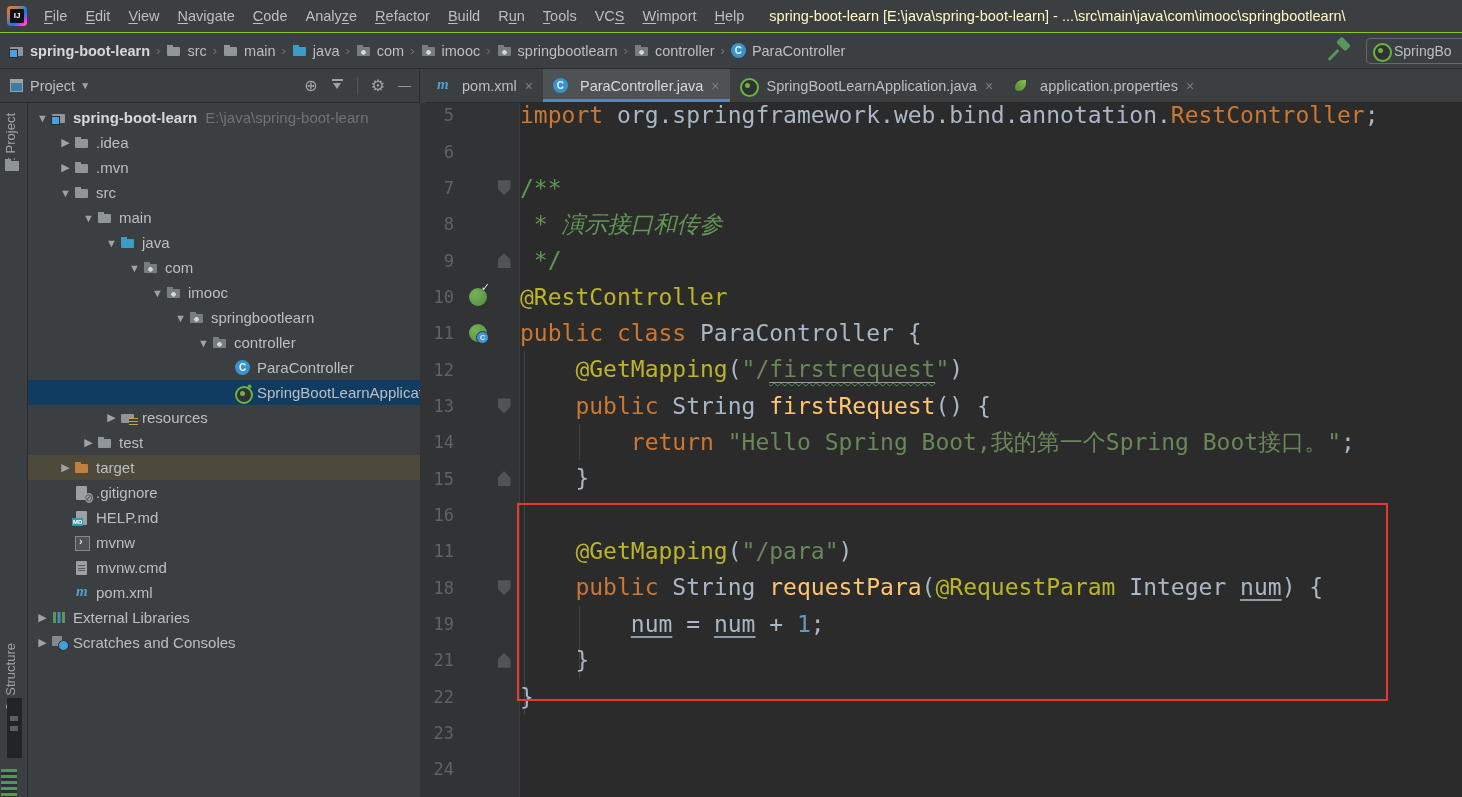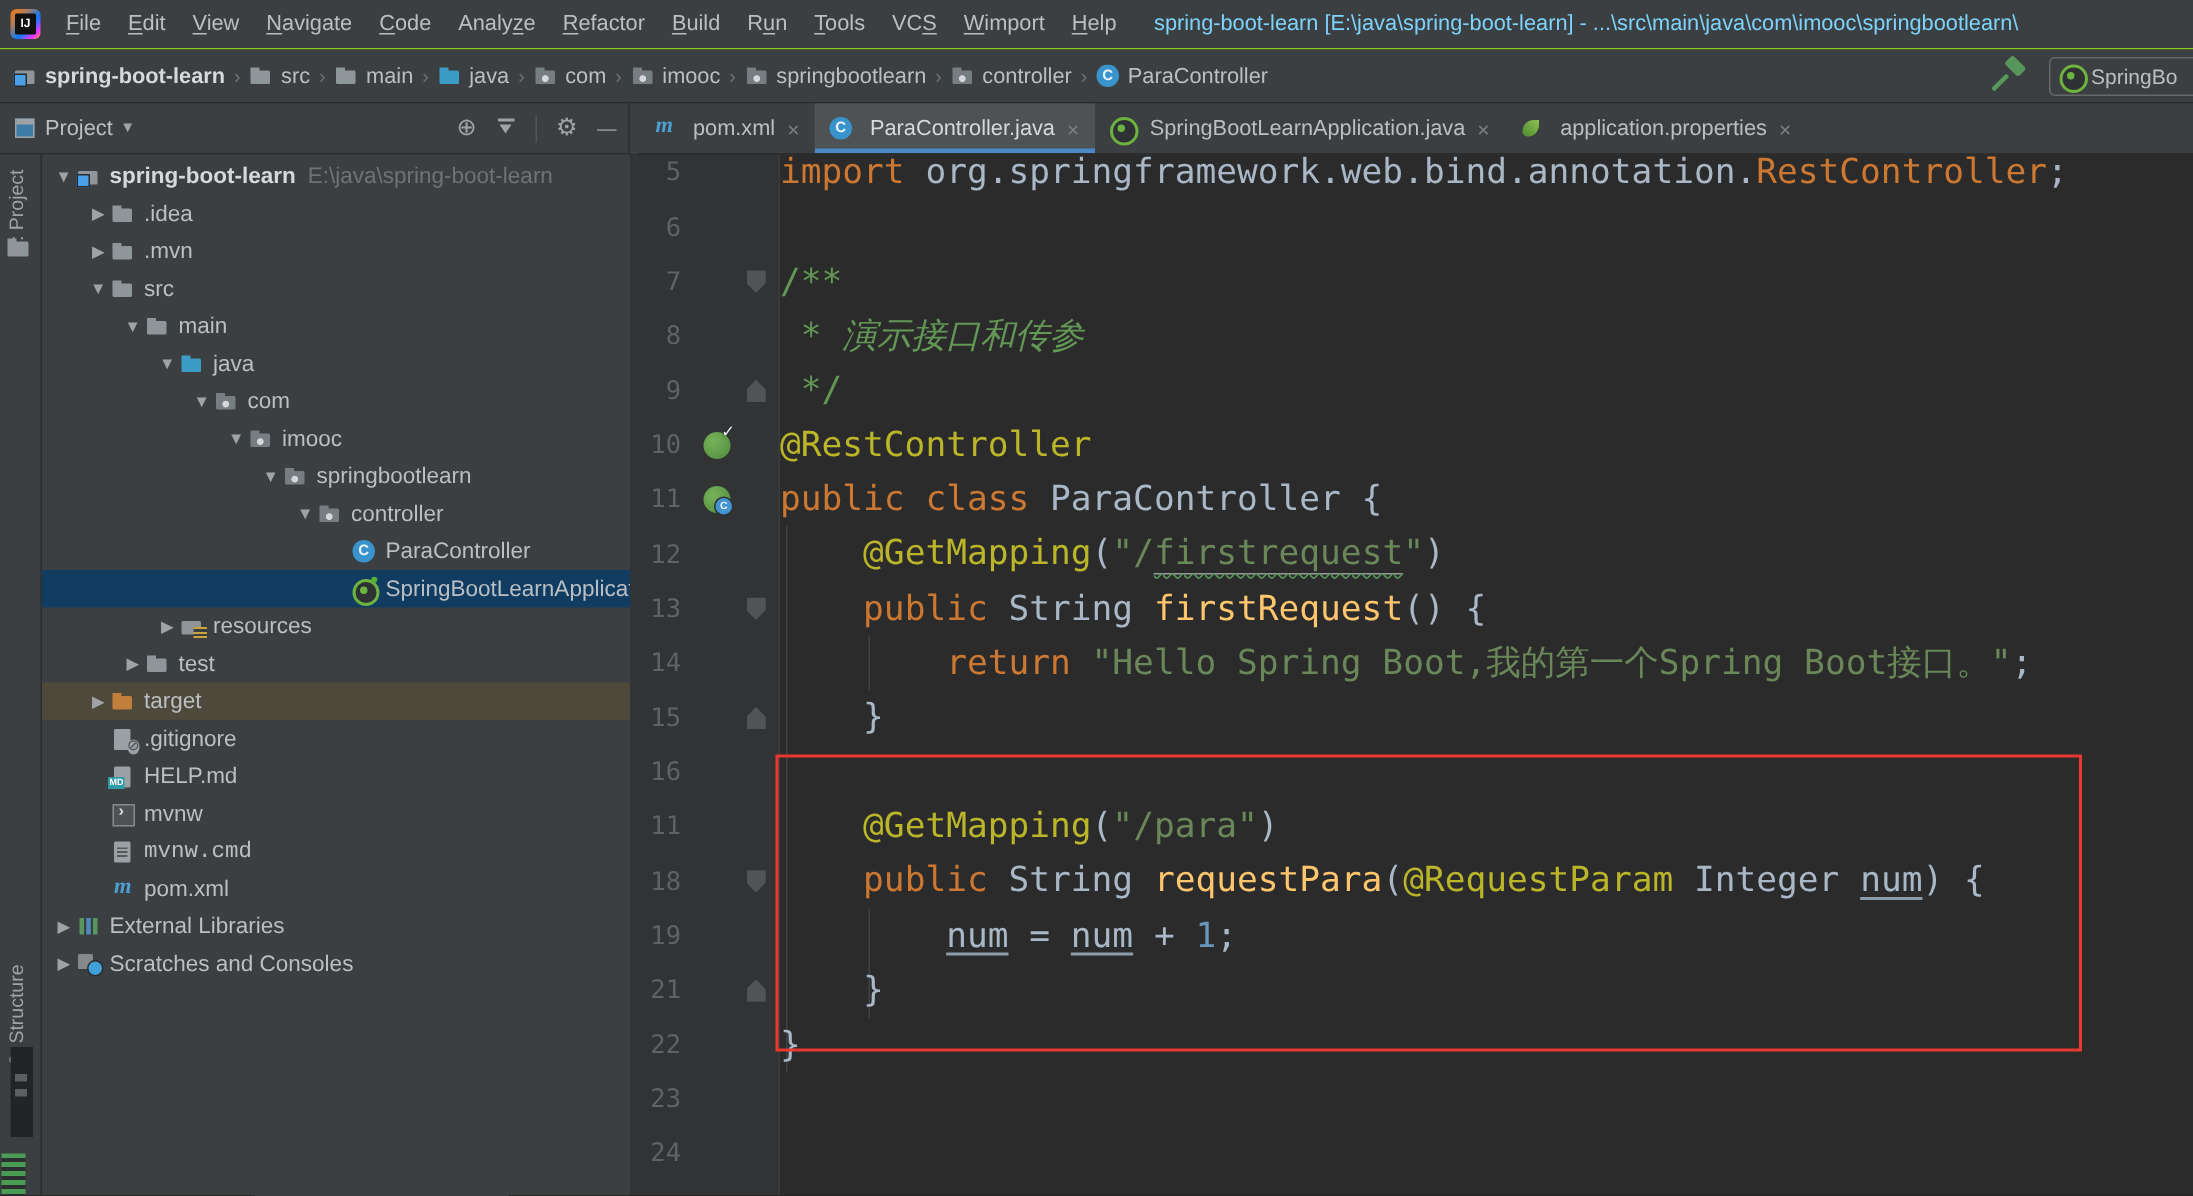--- a/index.html
+++ b/index.html
@@ -10,21 +10,21 @@
   
   .menu-bar { position:absolute; left:0; top:0; width:1462px; height:33px;
     background:#3C3F41; border-bottom:1px solid #84cc16; display:flex; align-items:center; }
   .idea-logo { width:20px; height:20px; margin:0 8px 0 7px; border-radius:4px;
     background:linear-gradient(135deg,#F97A12,#B07B58 30%,#087CFA 60%,#FC31FE 85%,#FDB60D);
     position:relative; flex:none; }
   .idea-logo::after { content:"IJ"; position:absolute; inset:3px; background:#111;
     color:#fff; font:bold 8px/14px "Liberation Sans",sans-serif; text-align:center; border-radius:1px;}
   .menu-item { padding:0 9px; height:33px; line-height:33px; font-size:14.5px; color:#BBBFC3; cursor:default; }
   .mn { text-decoration:underline; text-underline-offset:2px; }
-  .win-title { margin-left:16px; font-size:14.5px; color:#7dd3fc; white-space:nowrap; overflow:hidden; }
+  .win-title { margin-left:16px; font-size:14.5px; color:#fef9c3; white-space:nowrap; overflow:hidden; }
 
   
   .nav-bar { position:absolute; left:0; top:33px; width:1462px; height:36px;
     background:#3C3F41; border-bottom:1px solid #2A2C2D; display:flex; align-items:center; }
   .crumbs { display:flex; align-items:center; padding-left:9px; overflow:hidden; flex:1; }
   .bc-item { display:flex; align-items:center; white-space:nowrap; font-size:14.5px; color:#BBBFC3; }
   .bc-item.bold .bc-label { font-weight:bold; color:#D6D9DC; }
   .bc-sep { color:#6E7274; margin:0 6px; font-size:13px; }
   .hammer { position:relative; width:24px; height:24px; margin-right:14px; flex:none; }
   .hammer::before { content:""; position:absolute; left:9px; top:1px; width:13px; height:8px;
@@ -388,21 +388,21 @@
       <div class="trow" style="padding-left: 29px;">
         <span class="arrow"></span>
         <span class="ti i-file-md"></span>
         <span class="tlabel">HELP.md</span>
       </div>
       <div class="trow" style="padding-left: 29px;">
         <span class="arrow"></span>
         <span class="ti i-file-sh"></span>
         <span class="tlabel">mvnw</span>
       </div>
-      <div class="trow" style="padding-left: 29px; font-family: Liberation Mono, monospace;">
+      <div class="trow" style="padding-left: 29px;">
         <span class="arrow"></span>
         <span class="ti i-file-txt"></span>
         <span class="tlabel">mvnw.cmd</span>
       </div>
       <div class="trow" style="padding-left: 29px;">
         <span class="arrow"></span>
         <span class="ti i-maven"></span>
         <span class="tlabel">pom.xml</span>
       </div>
       <div class="trow" style="padding-left: 6px;">

